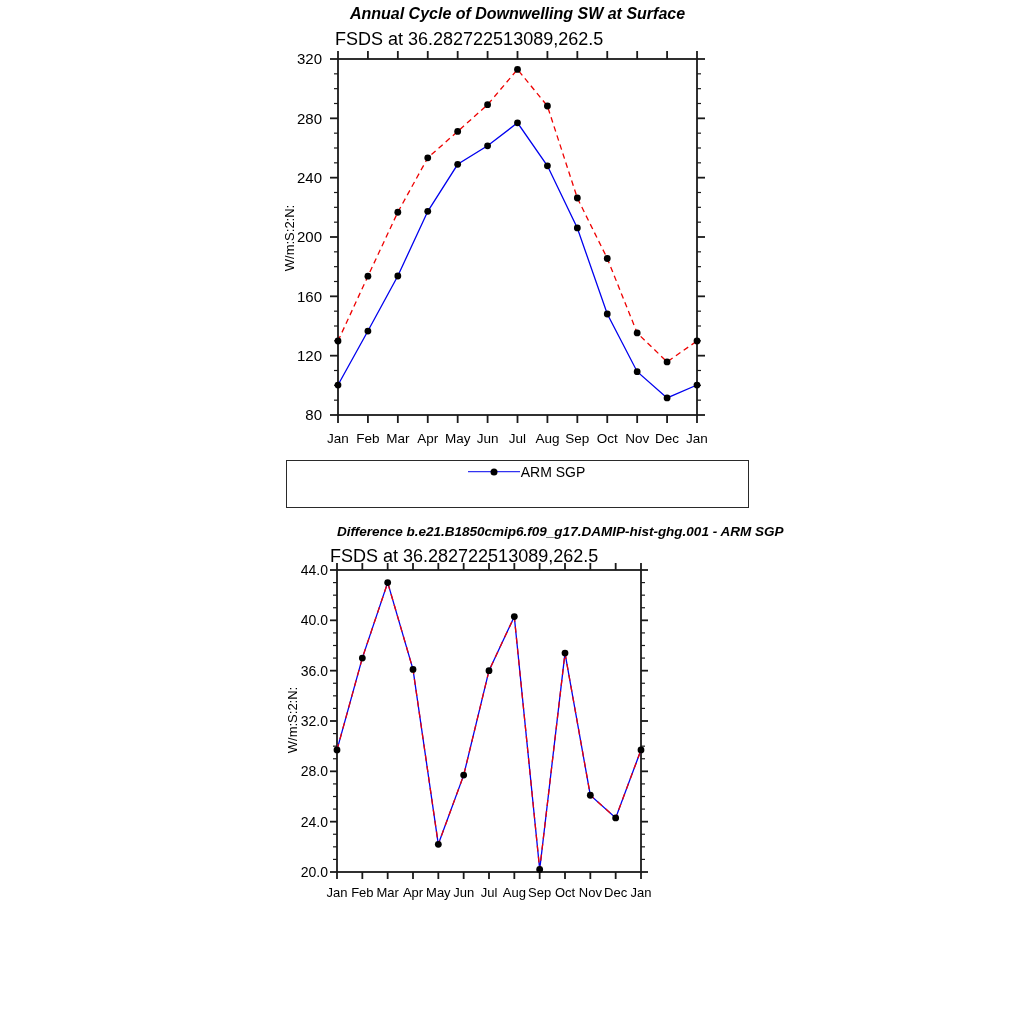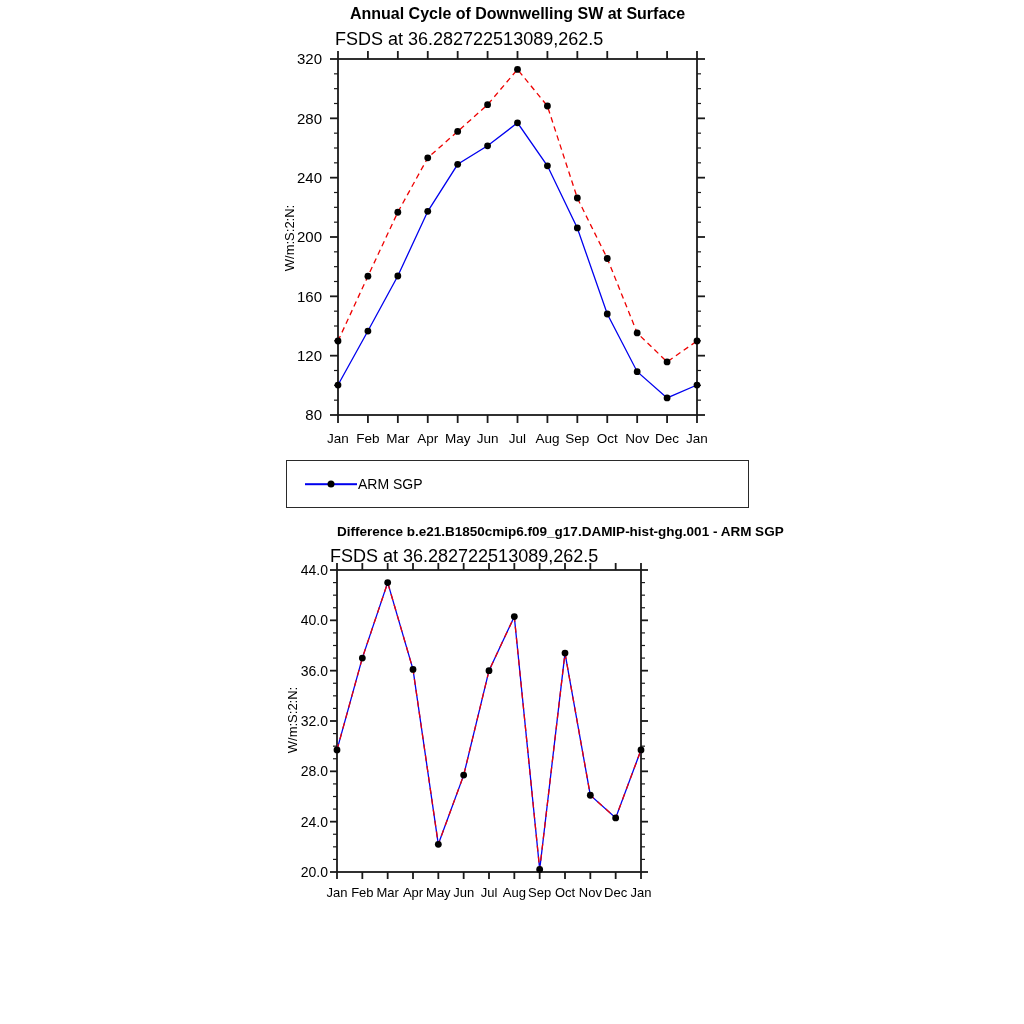--- a/index.html
+++ b/index.html
@@ -1,25 +1,25 @@
 <!DOCTYPE html>
 <html><head>
 <meta charset="utf-8">
 <style>
   html,body{margin:0;padding:0;background:#fff;}
   body{width:1024px;height:1024px;position:relative;overflow:hidden;
        font-family:"Liberation Sans",sans-serif;color:#000;}
   .abs{position:absolute;}
   #chart-layer{position:absolute;left:0;top:0;width:1024px;height:1024px;}
-  .main-title{font-weight:bold;font-size:16px;text-align:center;white-space:nowrap;}
+  .main-title{font-weight:bold;font-size:16px;text-align:center;white-space:nowrap;font-style:italic;}
   .sub-title{font-size:18px;white-space:nowrap;}
   .main-title.small{font-size:13.5px;}
   .ylabel{font-size:13px;white-space:nowrap;transform:translate(-50%,-50%) rotate(-90deg);}
   .legend{left:286px;top:460px;width:463px;height:48px;border:1.5px solid #2a2a2a;
-          box-sizing:border-box;background:#fff;display:flex;flex-direction:column;
+          box-sizing:border-box;background:#fff;display:flex;flex-direction:row;
           justify-content:space-evenly;padding-left:18px;}
   .legend-row{display:flex;align-items:center;height:21px;}
   .swatch{width:52px;height:9px;position:relative;flex:0 0 52px;}
   .swatch .line{position:absolute;left:0;right:0;top:50%;height:1.6px;transform:translateY(-50%);background:#0000ee;}
   .swatch.dashed .line{background:repeating-linear-gradient(90deg,#ee0000 0 8px,rgba(0,0,0,0) 8px 13px);}
   .swatch .dot{position:absolute;left:50%;top:50%;width:7px;height:7px;border-radius:50%;
                background:#000;transform:translate(-50%,-50%);}
   .legend-label{font-size:14px;white-space:nowrap;margin-left:1px;}
 </style>
 </head>

